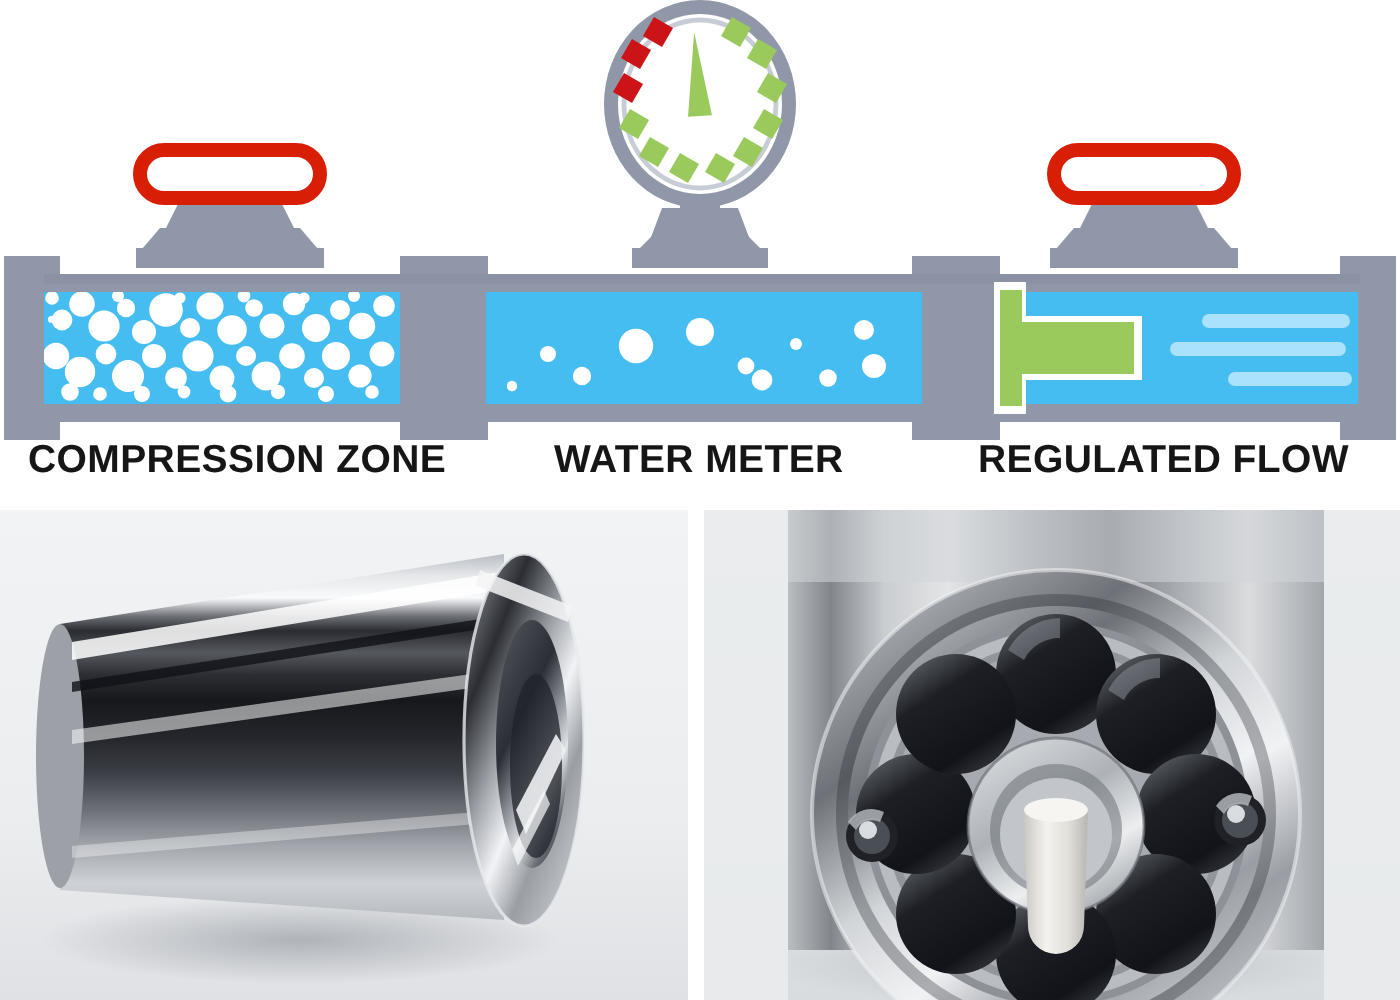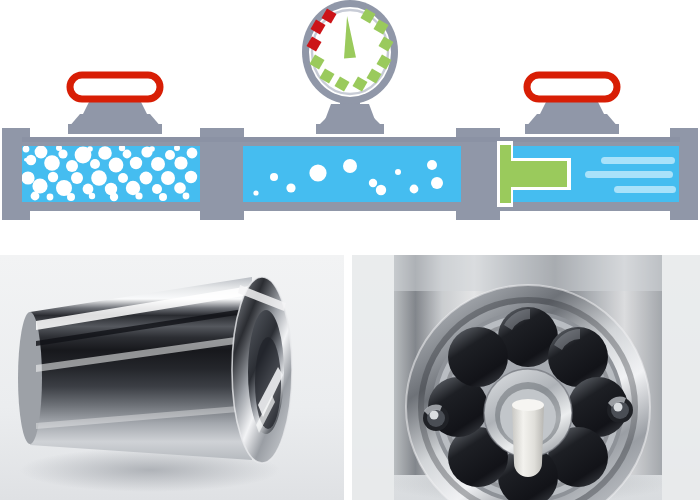--- a/index.html
+++ b/index.html
@@ -188,20 +188,25 @@
           <rect x="-5.5" y="-5.5" width="11" height="11" fill="#9aca5c" transform="translate(374,76) rotate(30)"></rect>
           <rect x="-5.5" y="-5.5" width="11" height="11" fill="#9aca5c" transform="translate(384,62) rotate(30)"></rect>
           <rect x="-5.5" y="-5.5" width="11" height="11" fill="#9aca5c" transform="translate(386,44) rotate(30)"></rect>
           <rect x="-5.5" y="-5.5" width="11" height="11" fill="#9aca5c" transform="translate(381,27) rotate(30)"></rect>
           <rect x="-5.5" y="-5.5" width="11" height="11" fill="#9aca5c" transform="translate(368,16) rotate(30)"></rect>
         </g>
         <path d="M350,16 L356,58 L344,58 Z" fill="#9aca5c" transform="rotate(-4 350 58)"></path>
       </g>
     </svg>
 
+    <div class="labels">
+      <div class="lab" id="lab0">COMPRESSION ZONE</div>
+      <div class="lab" id="lab1">WATER METER</div>
+      <div class="lab" id="lab2">REGULATED FLOW</div>
+    </div>
   </div>
 
   <div id="photos">
 
     <div class="photo" id="photo-left">
       <svg viewBox="0 0 344 245" preserveAspectRatio="none">
         <defs>
           <linearGradient id="bgL" x1="0" y1="0" x2="0" y2="1">
             <stop offset="0" stop-color="#f2f3f4"></stop>
             <stop offset="0.62" stop-color="#ebedef"></stop>

